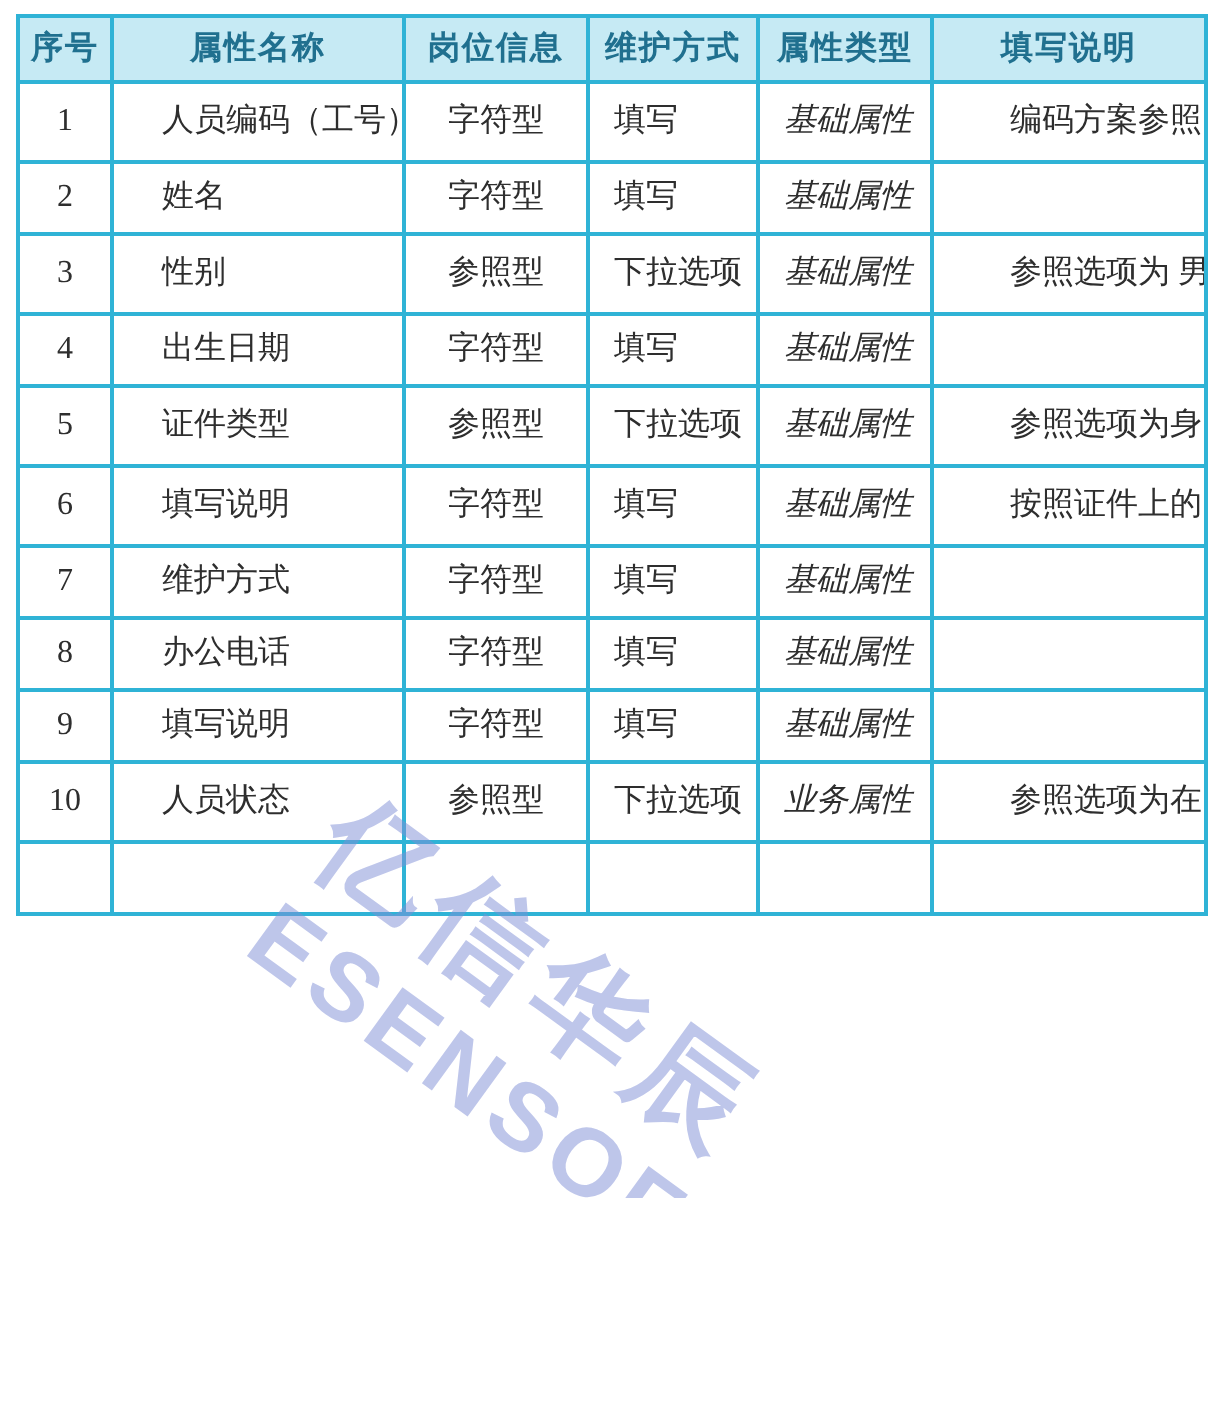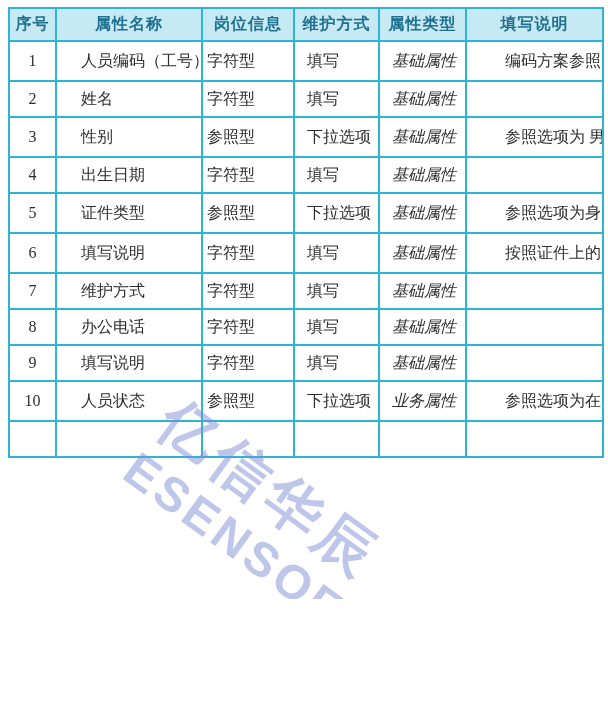--- a/index.html
+++ b/index.html
@@ -38,21 +38,21 @@
   table.attr-table td {
     font-size: 16px;
     color: var(--body-text, #2e2e2e);
     line-height: 28px;
     height: 36px;
     vertical-align: middle;
     white-space: nowrap;
   }
   td.c-serial { text-align: center; }
   td.c-name  { padding-left: 24px; }
-  td.c-dtype { padding-left: 4px; margin-left: 16px; }
+  td.c-dtype { padding-left: 21px; margin-left: 16px; }
   td.c-maint { padding-left: 12px; margin-left: 24px; }
   td.c-atype { padding-left: 12px; font-style: italic; }
   td.c-note {
     font-size: 15px;
     line-height: 28px;
     padding: 5px 6px;
     text-indent: 2em;
     white-space: pre-line;
     word-break: keep-all;
     text-align: left;

